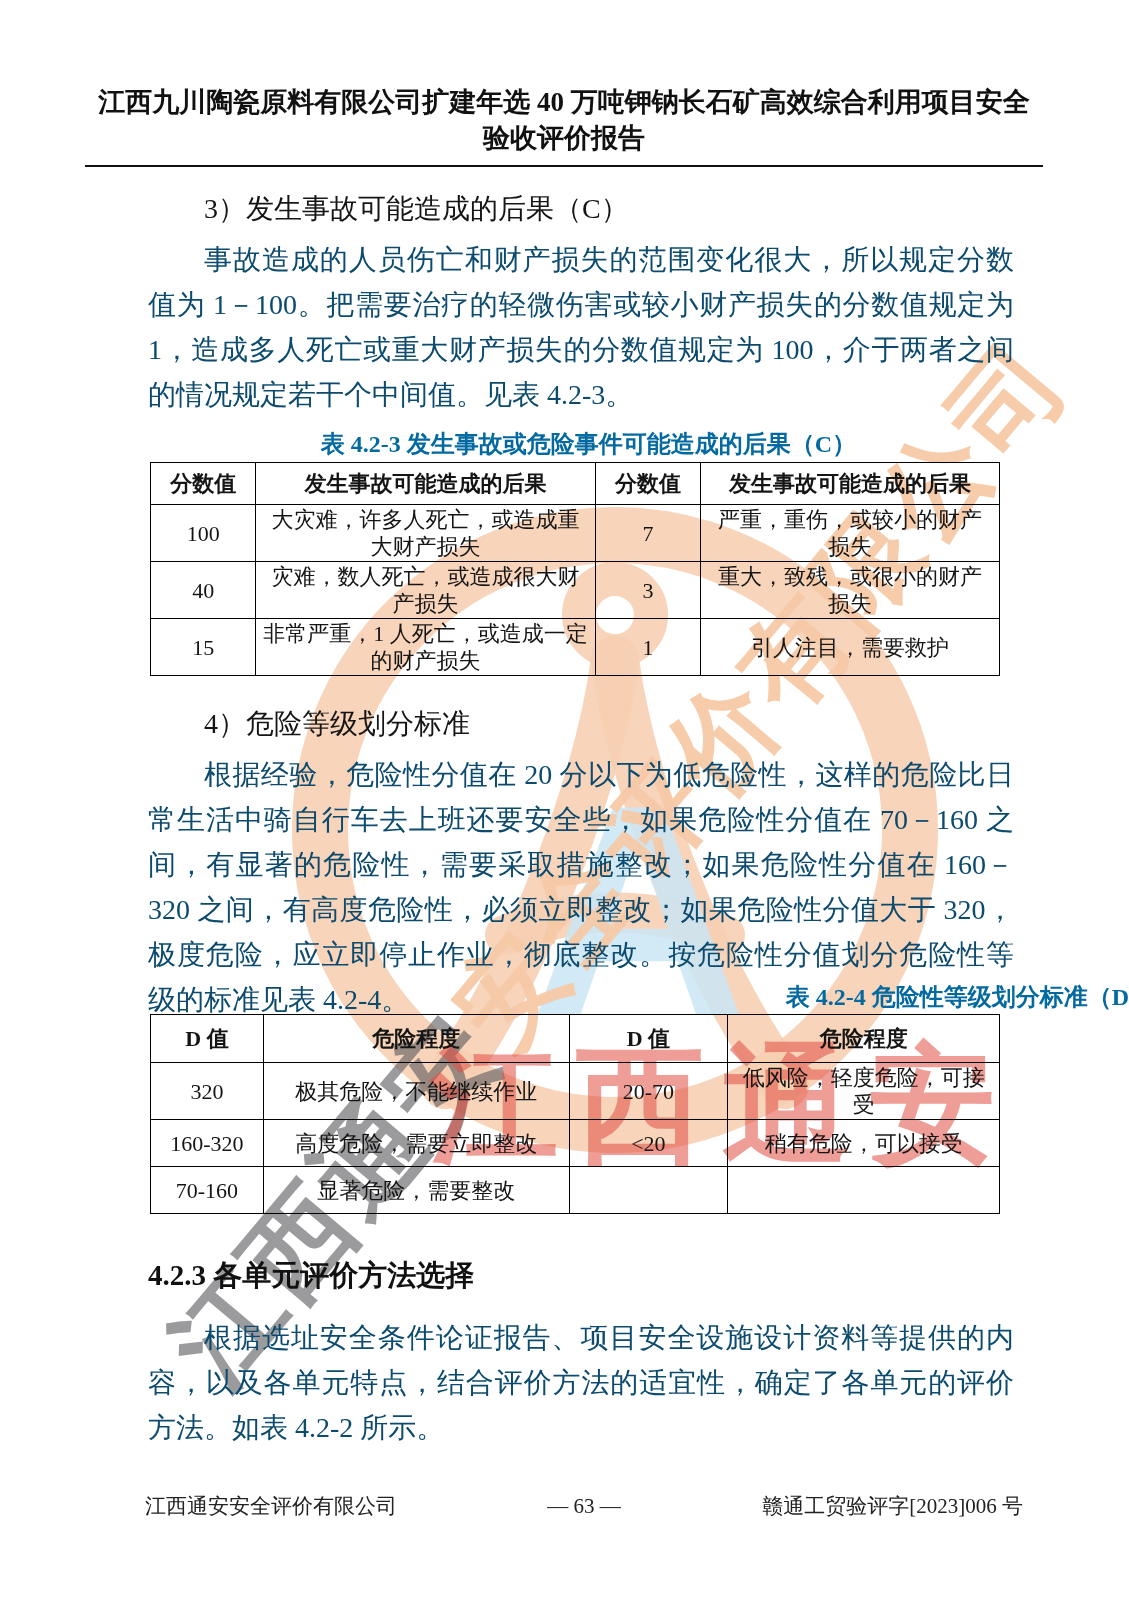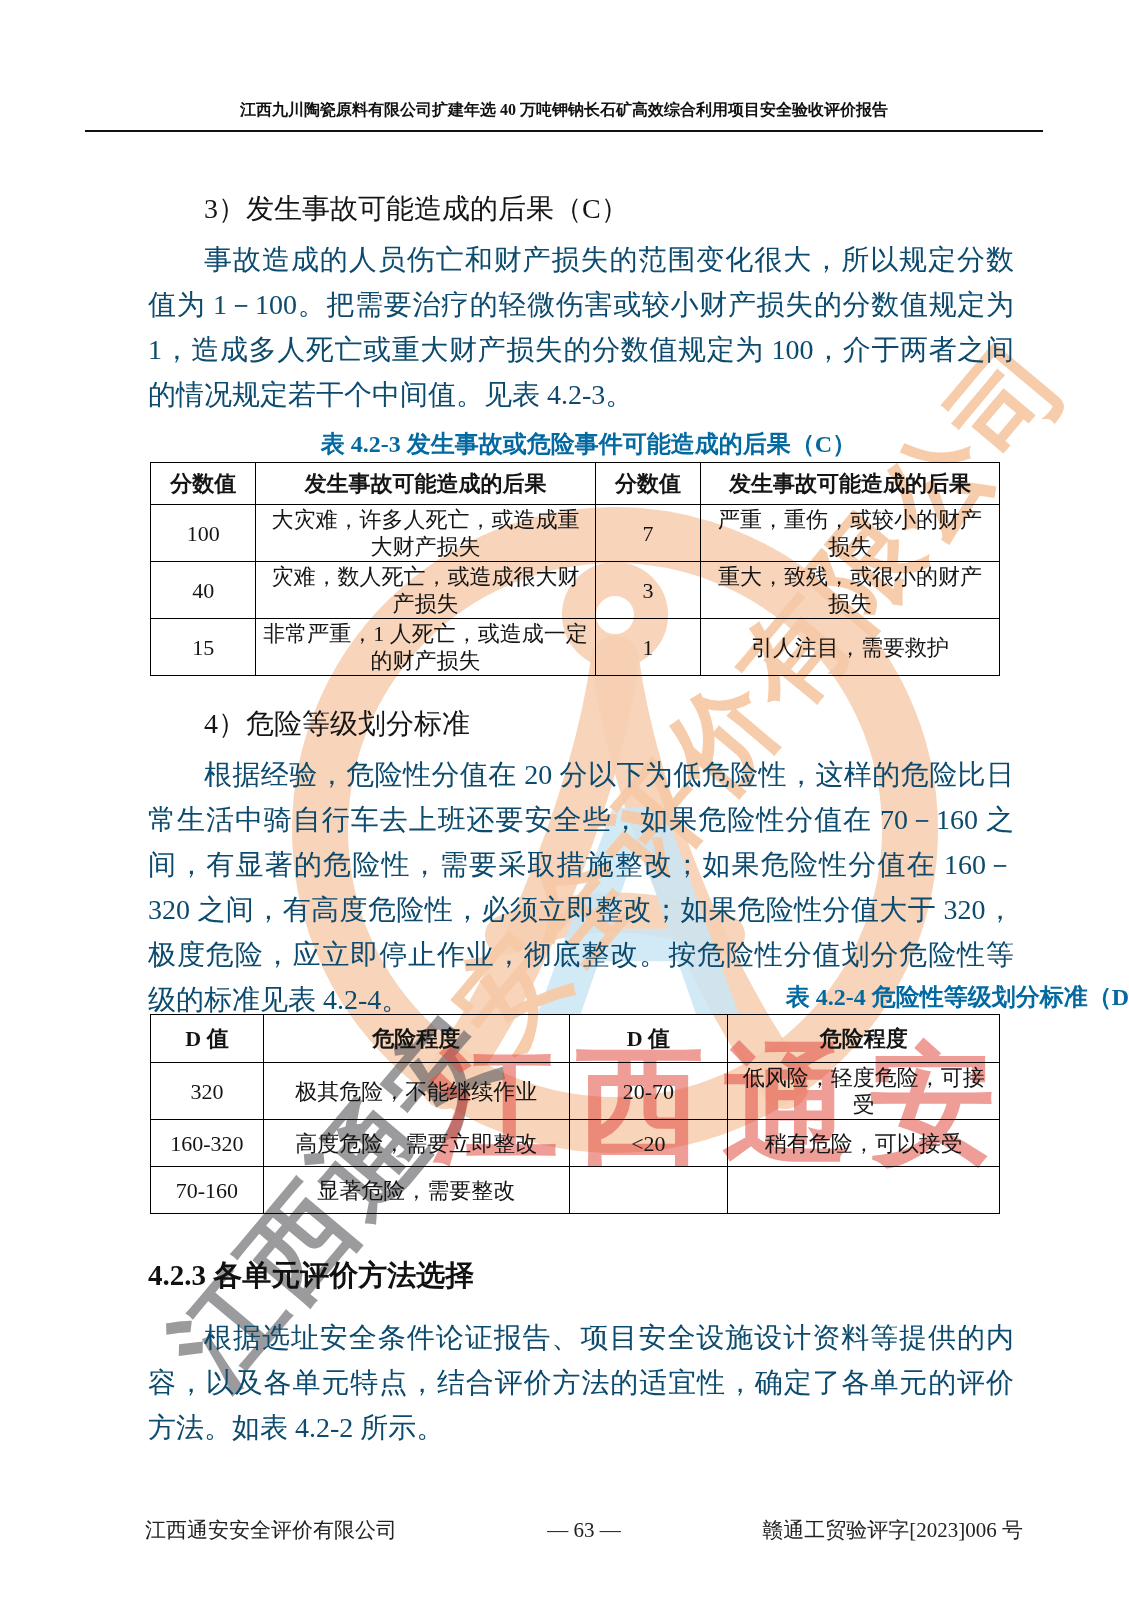--- a/index.html
+++ b/index.html
@@ -28,22 +28,22 @@
   .wm-diagonal .wm-gray{color:rgba(88,88,94,0.60);}
   .wm-diagonal .wm-peach{color:rgba(245,201,167,0.95);}
   .wm-red{
     position:absolute;left:430px;top:1042px;
     font-size:128px;font-weight:bold;line-height:1;
     letter-spacing:18px;color:rgba(226,77,66,0.55);white-space:nowrap;
   }
   
   .content{position:absolute;inset:0;z-index:1;}
   .doc-header{
-    position:absolute;left:85px;top:100px;width:958px;
-    text-align:center;font-size:16px;font-weight:bold;color:#111;
+    position:absolute;left:85px;top:84px;width:958px;
+    text-align:center;font-size:27px;font-weight:bold;color:#111;
     padding-bottom:9px;border-bottom:2px solid #111;
   }
   .h-num{
     position:absolute;left:148px;width:866px;
     font-size:28px;color:#151515;text-indent:56px;
   }
   .para{
     position:absolute;left:148px;width:866px;
     font-size:28px;line-height:45px;color:#0c4a6e;
     text-align:justify;text-indent:2em;margin:0;
@@ -67,21 +67,21 @@
     position:absolute;left:148px;width:866px;
     font-size:29px;font-weight:bold;color:#111;
   }
   .doc-footer{
     position:absolute;left:85px;top:1492px;width:958px;
     display:flex;align-items:baseline;
     font-size:21px;color:#222;
   }
   .doc-footer .f-left{flex:1;text-align:left;padding-left:60px;}
   .doc-footer .f-center{flex:1;text-align:center;}
-  .doc-footer .f-right{flex:1;text-align:right;padding-right:20px;margin-top:24px;}
+  .doc-footer .f-right{flex:1;text-align:right;padding-right:20px;}
 </style>
 </head>
 <body>
 
 <div class="page">
 
   <div class="wm-layer">
 
     <svg class="wm-logo" width="680" height="800" viewBox="0 0 680 800">
       <circle cx="335" cy="400" r="295" fill="none" stroke="#f6cfb2" stroke-width="56" opacity="0.9"></circle>

